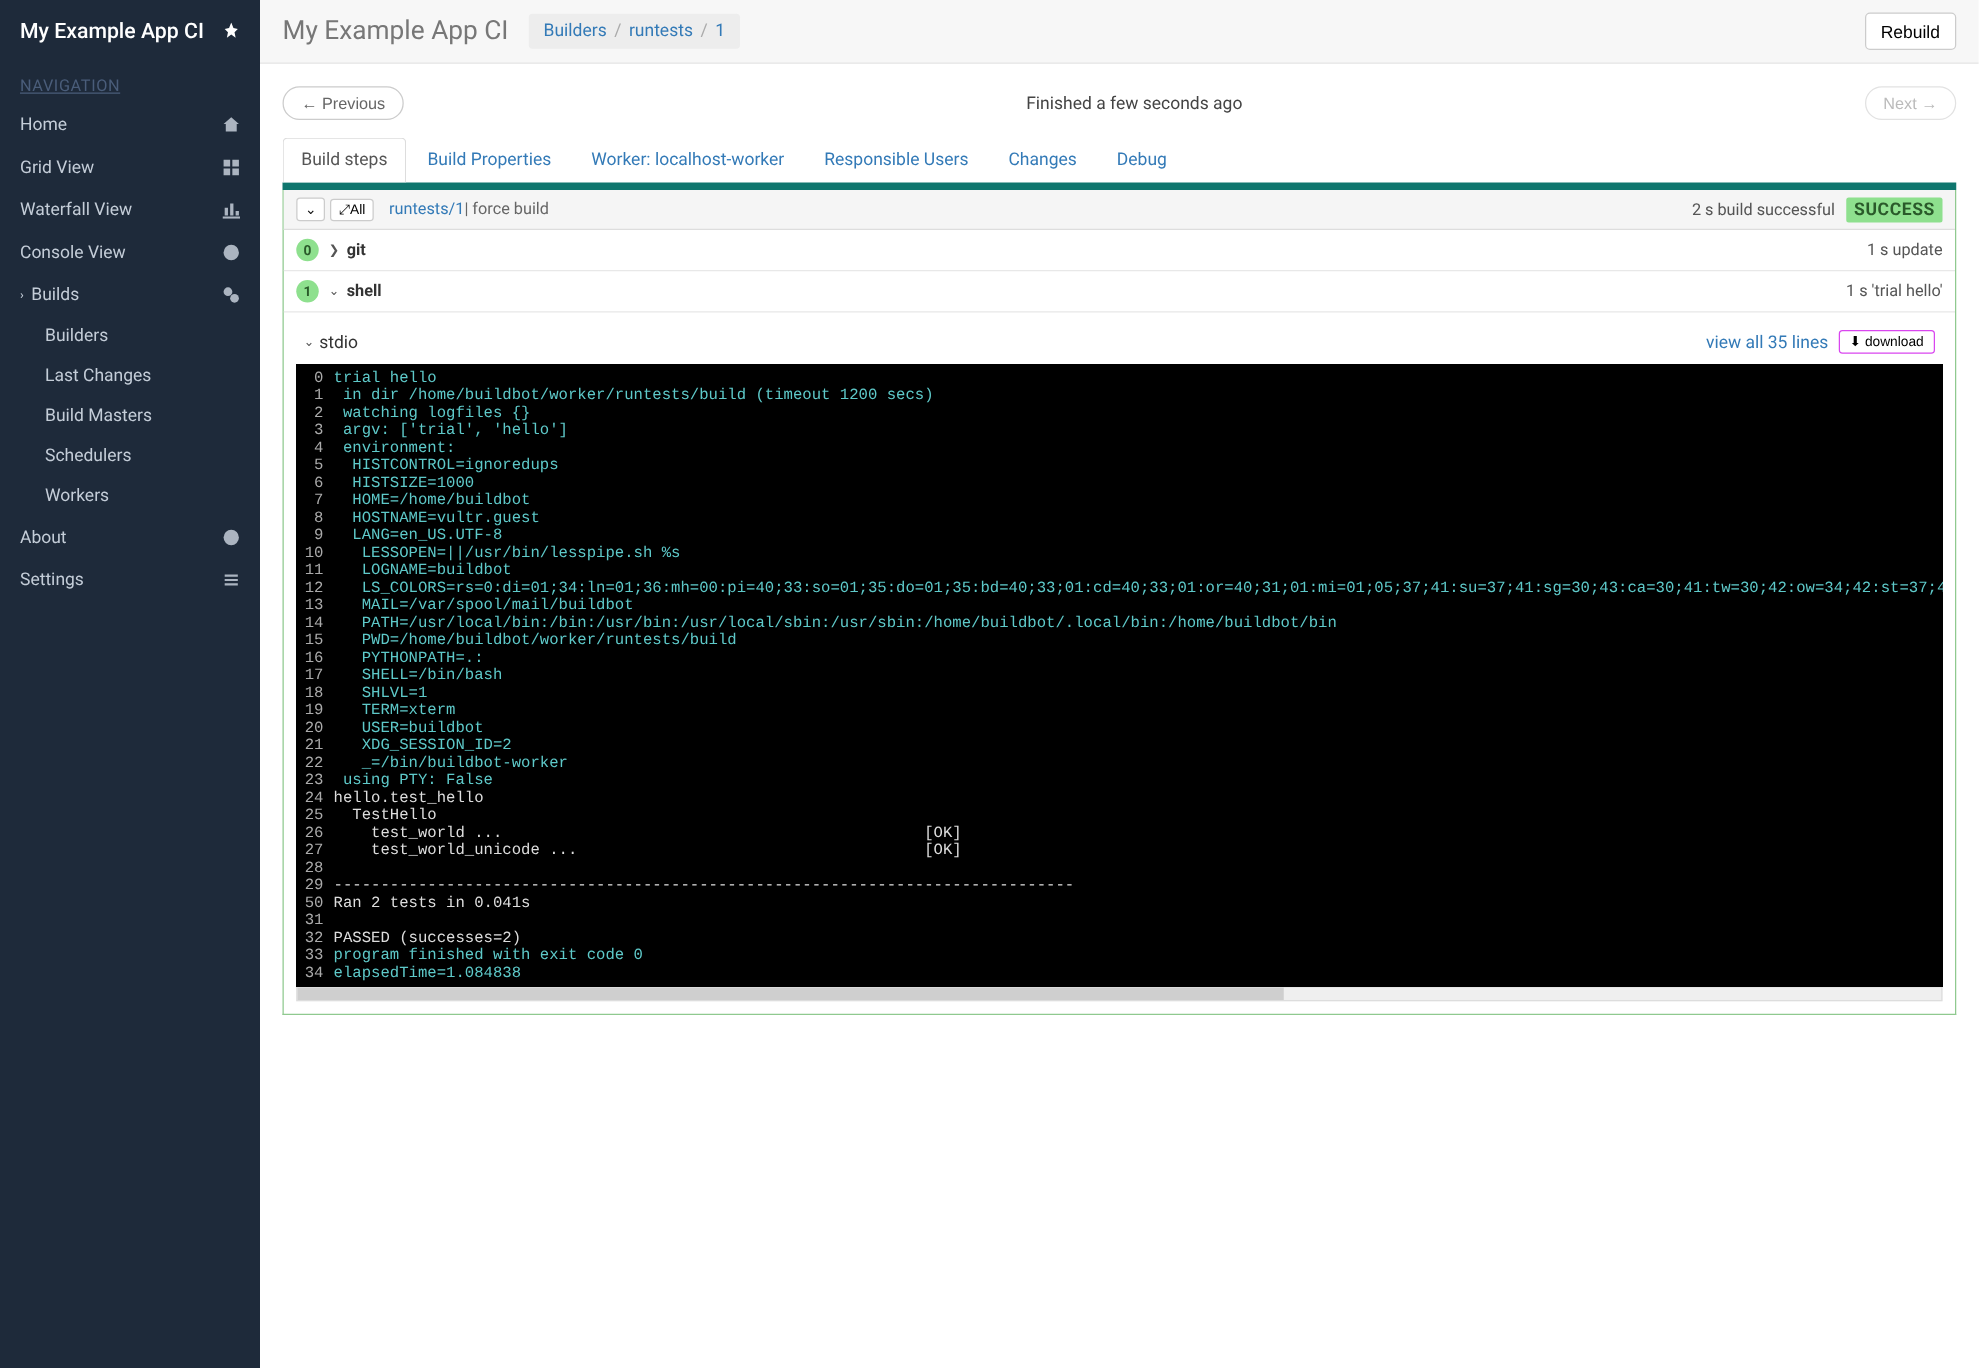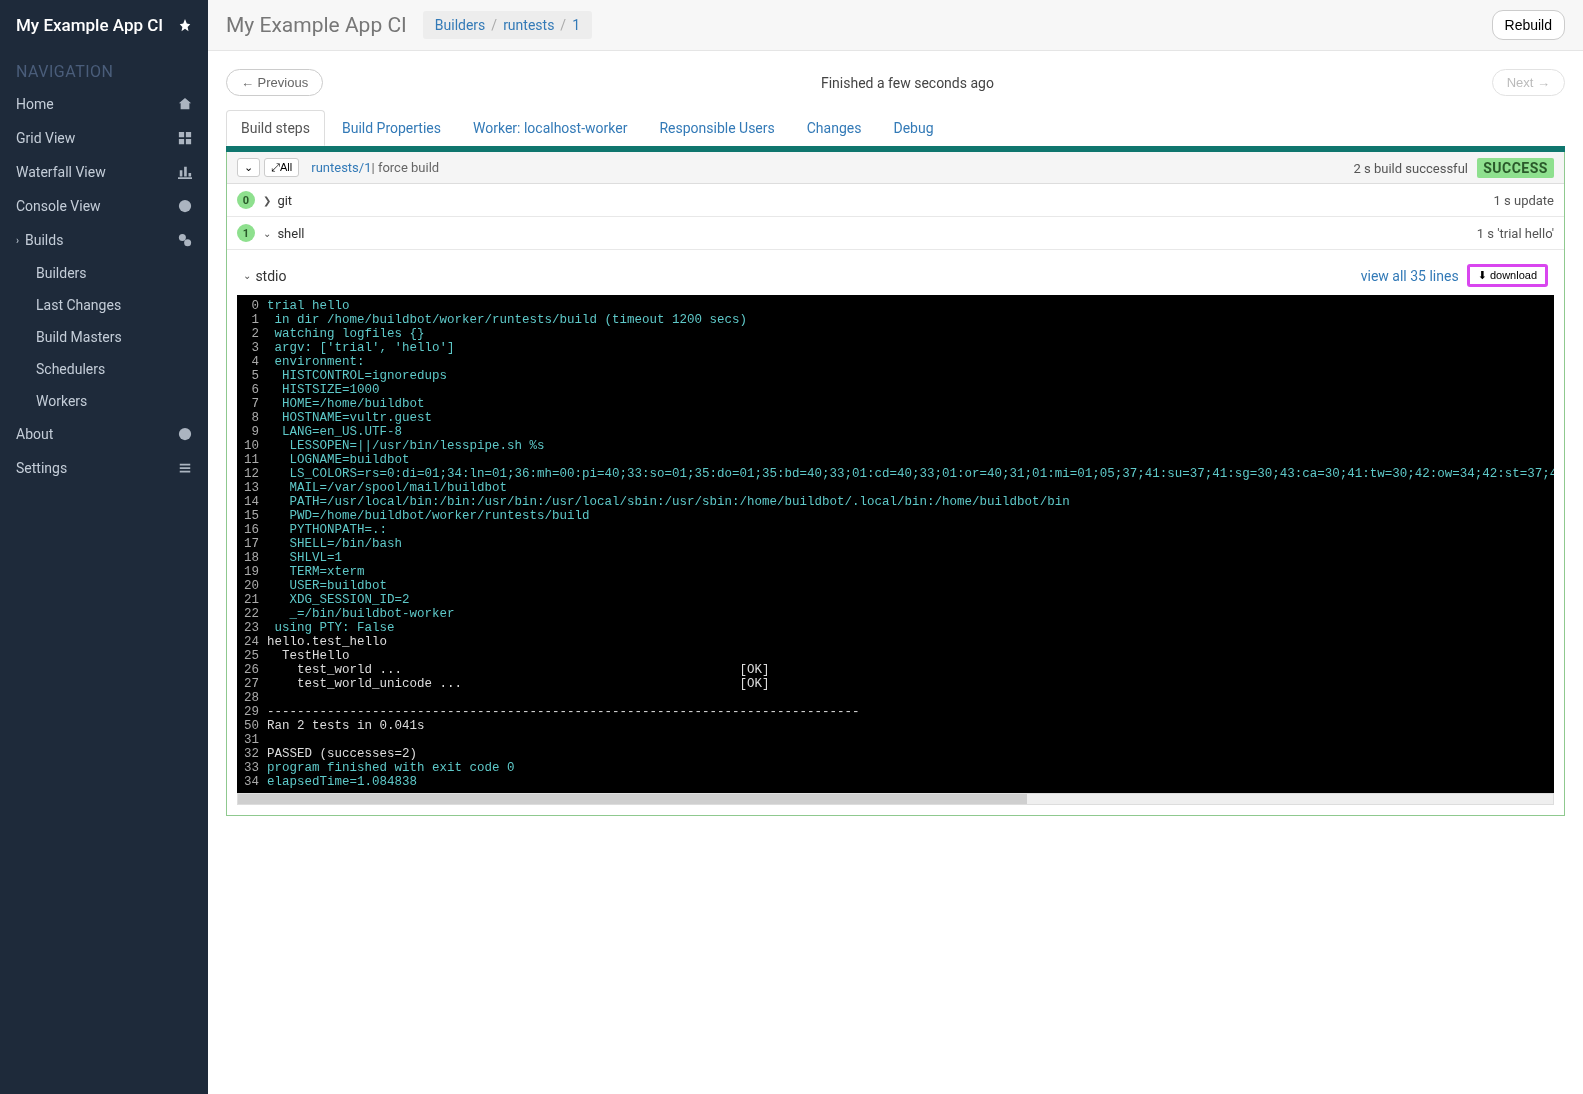--- a/index.html
+++ b/index.html
@@ -1,35 +1,35 @@
 <!DOCTYPE html>
 <html><head>
 <meta charset="utf-8">
 <style>
 * { box-sizing: border-box; margin: 0; padding: 0; }
 body { font-family: -apple-system, BlinkMacSystemFont, "Segoe UI", Roboto, Arial, sans-serif; font-size: 14px; color: #333; background: #fff; }
 .sidebar { position: fixed; left: 0; top: 0; bottom: 0; width: 208px; background: #1e2a3a; color: #fff; z-index: 100; }
 .sidebar-brand { height: 50px; display: flex; align-items: center; padding: 0 16px; font-size: 17px; font-weight: 500; color: #fff; background: #1e2a3a; }
 .sidebar-brand .pin { margin-left: auto; font-size: 14px; cursor: pointer; }
-.nav-heading { padding: 12px 16px 6px; font-size: 16px; color: #4a5d7a; letter-spacing: 0.5px; }
+.nav-heading { padding: 12px 16px 6px; font-size: 13px; color: #4a5d7a; letter-spacing: 0.5px; text-decoration: underline; }
 .sidebar ul { list-style: none; }
 .sidebar li a { display: flex; align-items: center; padding: 9px 16px; color: #c4cdd8; text-decoration: none; font-size: 14px; cursor: pointer; }
 .sidebar li a .icon { margin-left: auto; font-size: 12px; opacity: 0.85; }
 .sidebar li .sub { padding-left: 32px; }
 .sidebar li .sub a { padding: 8px 16px 8px 4px; }
 .sidebar li .caret { margin-right: 6px; font-size: 10px; }
 
 .main { margin-left: 208px; min-height: 100vh; }
 .topbar { display: flex; align-items: center; padding: 10px 18px; border-bottom: 1px solid #e5e5e5; background: #f7f7f7; }
 .topbar h1 { font-size: 21px; font-weight: 400; color: #777; margin-right: 16px; }
 .breadcrumb { background: #ededed; padding: 6px 12px; border-radius: 3px; display: flex; align-items: center; font-size: 14px; }
 .breadcrumb a { color: #337ab7; text-decoration: none; }
 .breadcrumb .sep { color: #aaa; margin: 0 6px; }
 .btn { background: #fff; border: 1px solid #ccc; padding: 6px 12px; border-radius: 4px; font-size: 14px; cursor: pointer; }
-.rebuild { margin-left: auto; border-radius: 11px; }
+.rebuild { margin-left: auto; }
 
 .content { padding: 18px; }
 .paging { display: flex; align-items: center; margin-bottom: 14px; }
 .pill-btn { border: 1px solid #ccc; background: #fff; padding: 5px 14px; border-radius: 16px; font-size: 13px; color: #666; cursor: pointer; }
 .pill-btn.disabled { color: #bbb; border-color: #e2e2e2; cursor: default; }
 .finished { margin: 0 auto; color: #444; font-size: 14px; }
 
 .tabs { display: flex; border-bottom: 6px solid #0f766e; list-style: none; }
 .tabs li { margin-right: 2px; }
 .tabs li a { display: block; padding: 9px 14px; color: #337ab7; text-decoration: none; border: 1px solid transparent; border-radius: 4px 4px 0 0; cursor: pointer; font-size: 14px; }
@@ -39,29 +39,29 @@
 .panel-top { background: #f5f5f5; border-bottom: 1px solid #ddd; padding: 6px 10px; display: flex; align-items: center; font-size: 13px; }
 .mini-btn { border: 1px solid #ccc; background: #fff; padding: 2px 6px; border-radius: 3px; font-size: 11px; margin-right: 4px; cursor: pointer; }
 .panel-top .link { color: #337ab7; text-decoration: none; margin-left: 8px; }
 .panel-top .muted { color: #666; }
 .panel-top .summary { margin-left: auto; color: #555; }
 .badge-success { background: #8ee08e; color: #2a5a2a; font-size: 14px; padding: 2px 6px; border-radius: 2px; margin-left: 6px; letter-spacing: 0.5px; font-weight: bold; }
 
 .step-row { display: flex; align-items: center; padding: 7px 10px; border-bottom: 1px solid #e8e8e8; font-size: 13px; }
 .step-num { background: #8ee08e; color: #2a5a2a; width: 18px; height: 18px; border-radius: 9px; display: inline-flex; align-items: center; justify-content: center; font-size: 11px; font-weight: bold; margin-right: 8px; }
 .chev { font-size: 10px; margin-right: 6px; color: #555; cursor: pointer; }
-.step-name { color: #333; }
+.step-name { color: #333; font-weight: bold; }
 .step-right { margin-left: auto; color: #555; }
 
 .log-panel { padding: 10px; }
 .log-head { display: flex; align-items: center; padding: 4px 6px 8px; font-size: 14px; }
 .log-head .chev { margin-right: 4px; }
 .log-head .lbl { color: #333; }
 .log-head .viewall { margin-left: auto; color: #337ab7; text-decoration: none; }
-.dl-btn { border: 3px solid #d946ef; background: #fff; padding: 2px 8px; border-radius: 3px; font-size: 11px; margin-left: 8px; cursor: pointer; }
+.dl-btn { border: 1px solid #d946ef; background: #fff; padding: 2px 8px; border-radius: 3px; font-size: 11px; margin-left: 8px; cursor: pointer; }
 
 .terminal { background: #000; color: #ddd; font-family: "Consolas","Menlo","Courier New",monospace; font-size: 12.5px; overflow-x: auto; padding: 4px 0; }
 .terminal .line { display: flex; white-space: pre; }
 .terminal .ln { width: 30px; text-align: right; padding-right: 8px; color: #aaa; flex-shrink: 0; }
 .terminal .txt-cyan { color: #5ec9c9; }
 .terminal .txt-plain { color: #ddd; }
 .scrollbar-fake { height: 12px; background: #efefef; border: 1px solid #ddd; position: relative; }
 .scrollbar-thumb { position: absolute; left: 0; top: 0; bottom: 0; width: 60%; background: #cfcfcf; }
 
 svg.ico { width: 14px; height: 14px; fill: currentColor; vertical-align: middle; }

